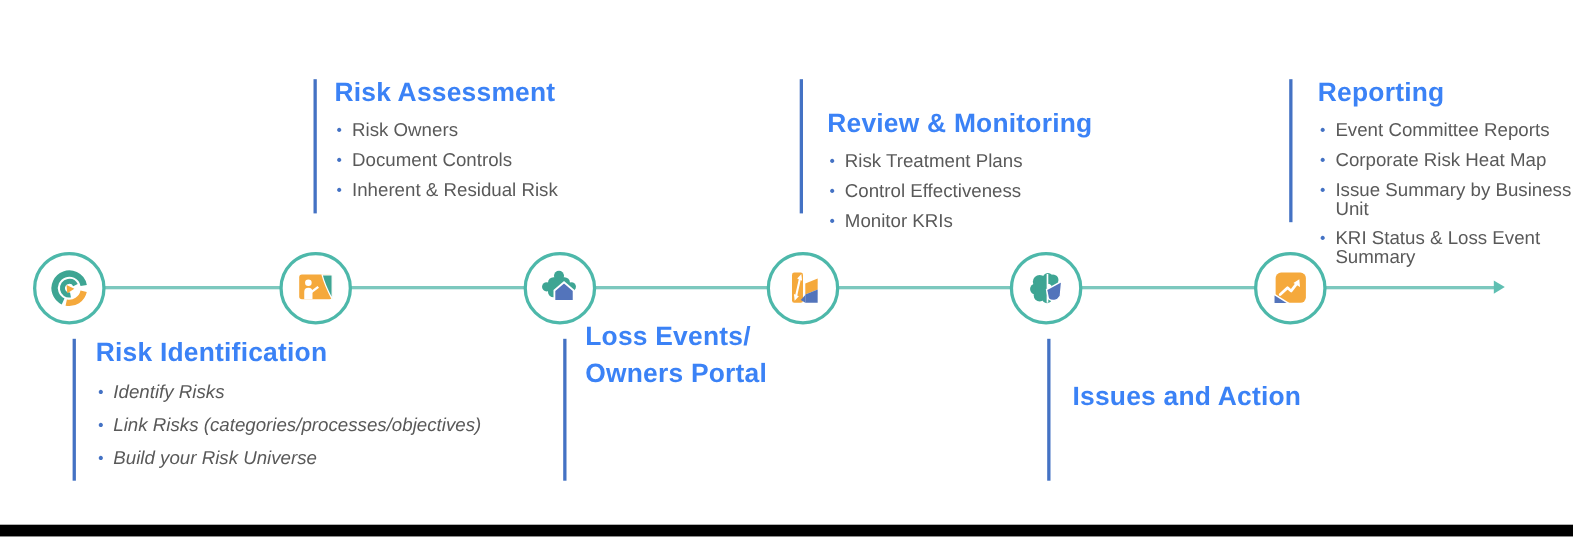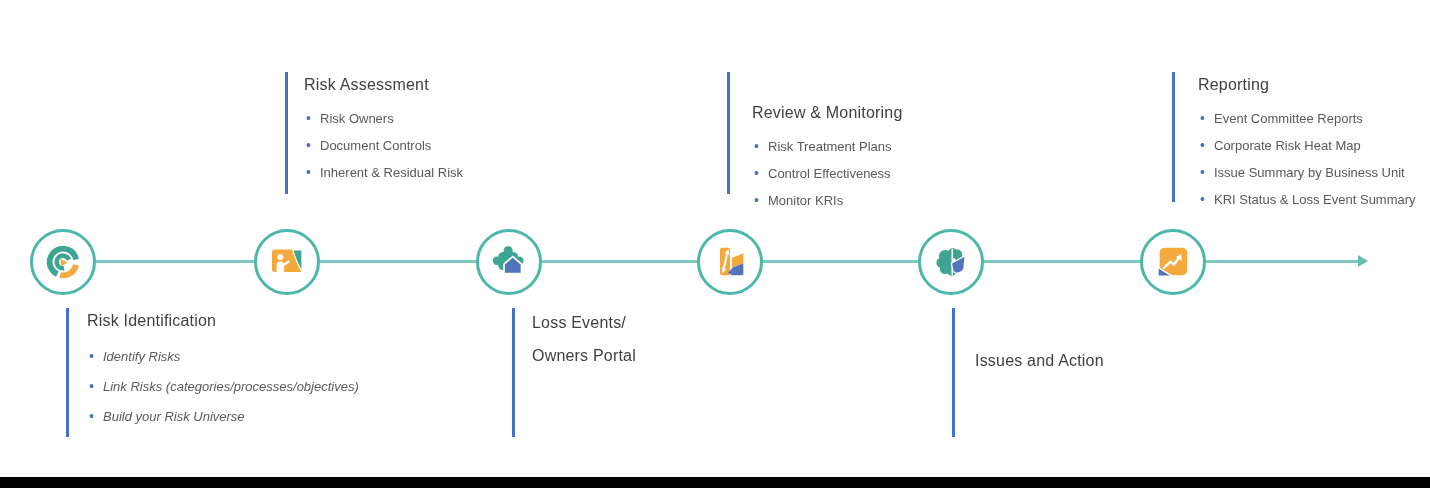--- a/index.html
+++ b/index.html
@@ -12,25 +12,25 @@
   .arrowhead{position:absolute;left:1358px;top:255px;width:0;height:0;z-index:1;
     border-top:6px solid transparent;border-bottom:6px solid transparent;border-left:10px solid #5fbfb2;}
   
   .node{position:absolute;top:229px;width:60px;height:60px;border:3px solid #4db8aa;border-radius:50%;
     background:#ffffff;z-index:2;display:flex;align-items:center;justify-content:center;}
   .node svg{width:40px;height:40px;display:block;}
   
   .vline{position:absolute;width:3px;background:#4472c4;z-index:1;}
   
   .block{position:absolute;width:420px;}
-  .block h2{margin:0;font-size:16px;line-height:26px;font-weight:normal;color:#404040;letter-spacing:.2px;}
+  .block h2{margin:0;font-size:24px;line-height:26px;font-weight:bold;color:#3b82f6;letter-spacing:.2px;}
   .block h2 span{display:block;line-height:33px;}
   .block ul{list-style:none;margin:12px 0 0 0;padding:0 0 0 16px;}
   .block.bottom ul{margin-top:14px;}
-  .block li{position:relative;font-size:13px;line-height:17px;color:#595959;margin-bottom:10px;}
+  .block li{position:relative;font-size:17px;line-height:17px;color:#595959;margin-bottom:10px;}
   .block.bottom li{margin-bottom:13px;font-style:italic;}
   .block li::before{content:"\2022";color:#4472c4;position:absolute;left:-14px;top:0;font-size:14px;}
   .footerbar{position:absolute;left:0;top:477px;width:1430px;height:11px;background:#000000;}
 </style>
 </head>
 <body>
 
 <div class="canvas">
 
   <div class="timeline"></div>
@@ -142,21 +142,21 @@
 
   <div class="block bottom" style="left:87px;top:308px;">
     <h2>Risk Identification</h2>
     <ul>
       <li>Identify Risks</li>
       <li>Link Risks (categories/processes/objectives)</li>
       <li>Build your Risk Universe</li>
     </ul>
   </div>
 
-  <div class="block bottom" style="left:532px;top:306px;">
+  <div class="block bottom" style="left:532px;top:290px;">
     <h2>
       <span>Loss Events/</span>
       <span>Owners Portal</span>
     </h2>
   </div>
 
   <div class="block bottom" style="left:975px;top:308px;margin-top:40px;">
     <h2>Issues and Action</h2>
   </div>
 

